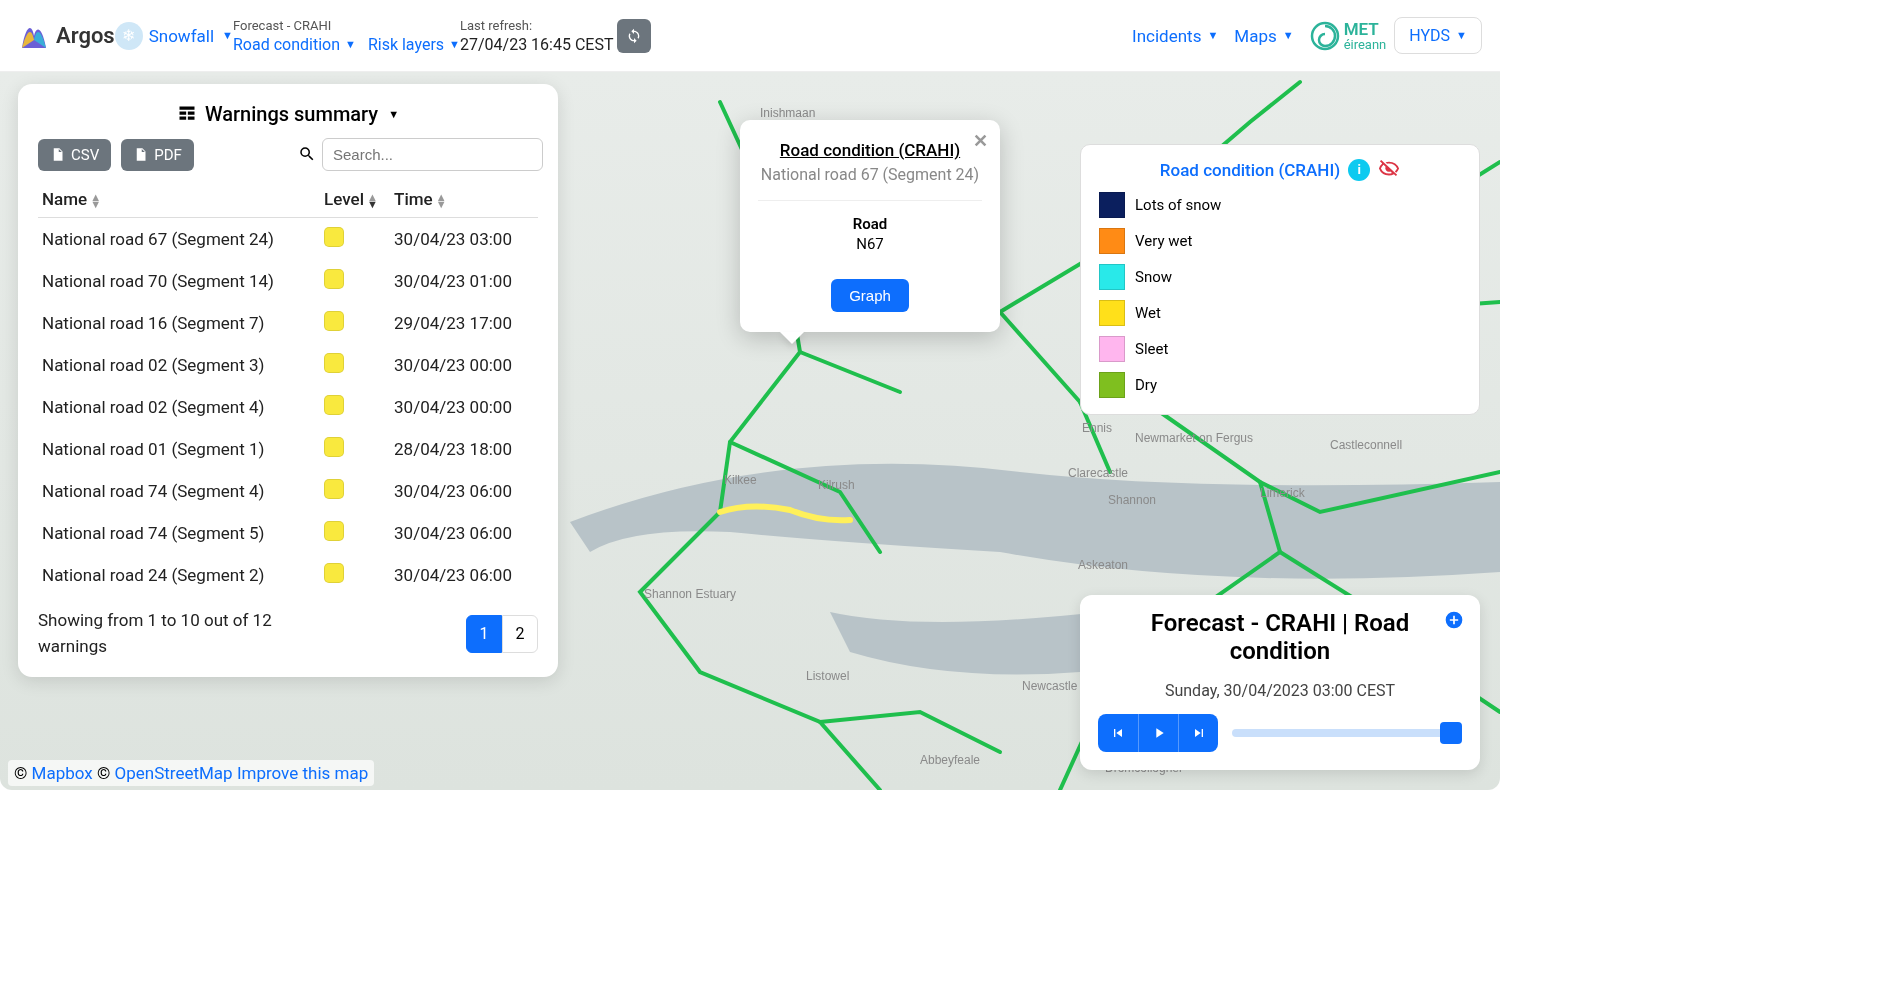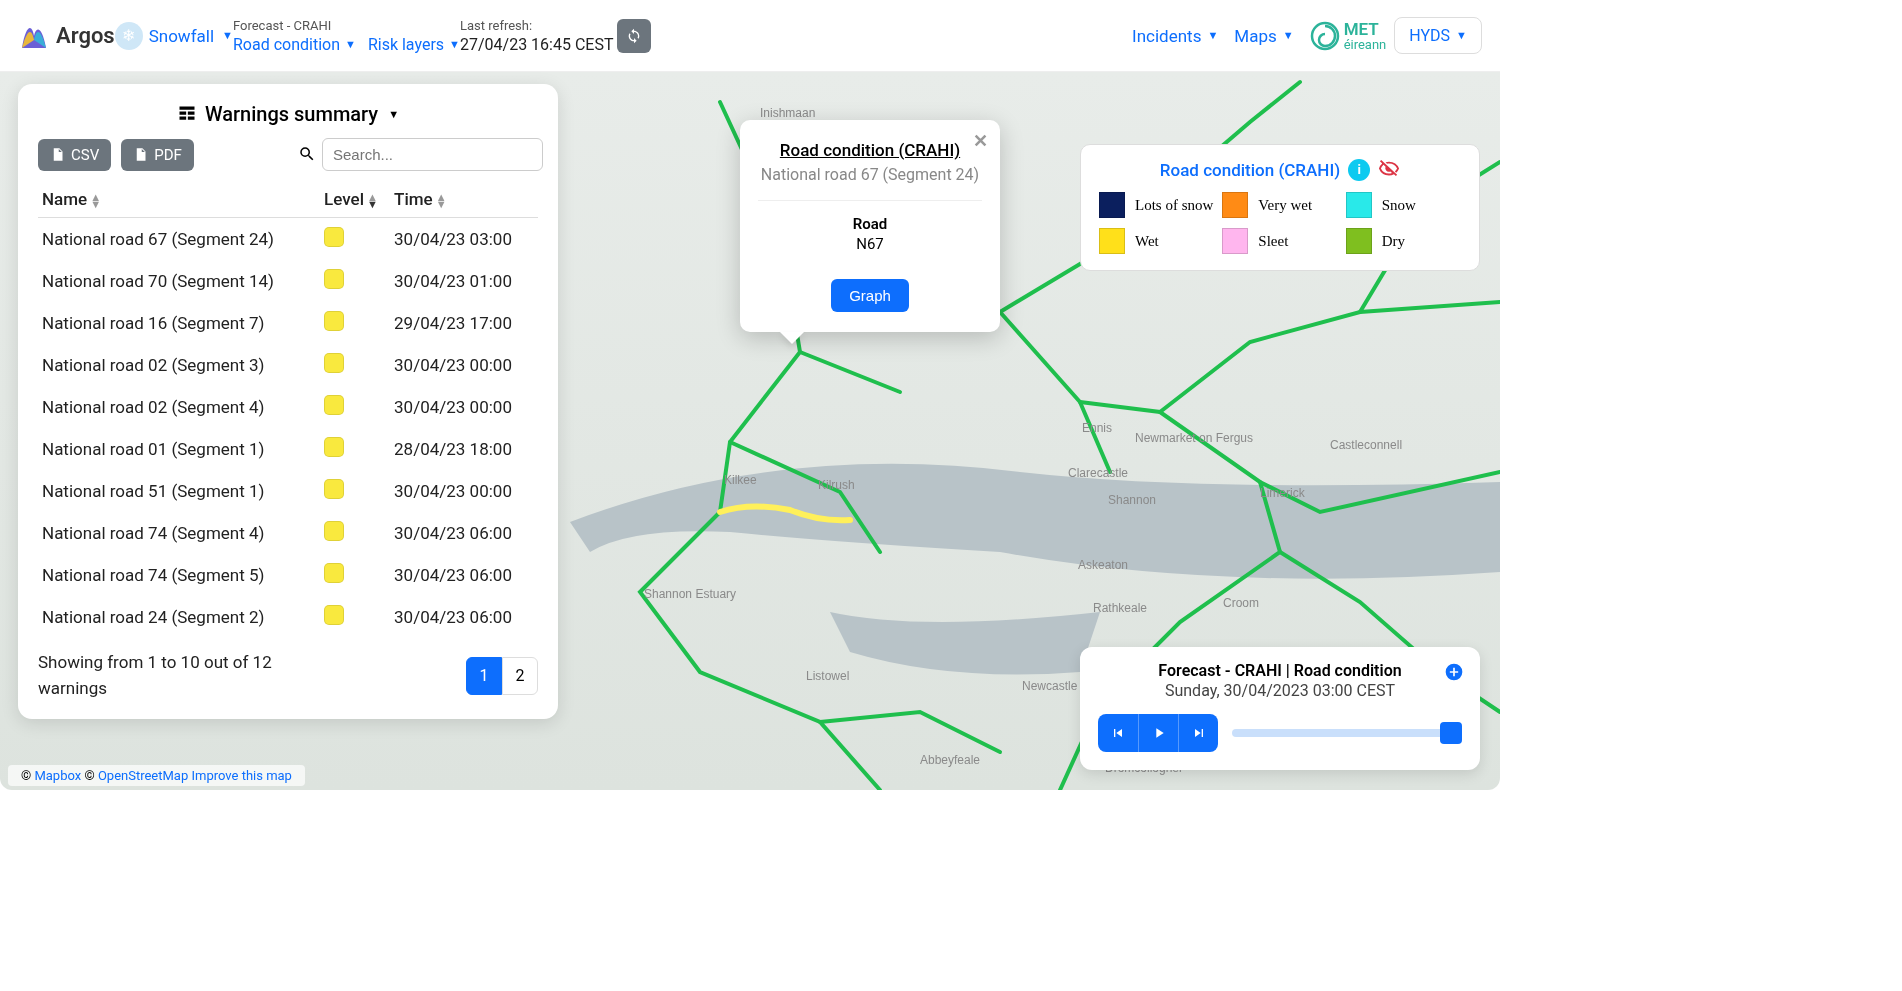--- a/index.html
+++ b/index.html
@@ -63,38 +63,38 @@
 .rtabs { position:absolute; top:10px; right:20px; display:flex; background:#fff; border-radius:10px; border:1px solid #ddd; overflow:hidden;}
 .rtab { padding:10px 18px; font-size:17px; display:flex; align-items:center; gap:7px; cursor:pointer; color:#0d6efd;}
 .rtab.active { color:#555; background:#f8f9fa;}
 .rtab + .rtab { border-left:1px solid #eee; }
 
 
 .legend-box { position:absolute; top:72px; right:20px; width:400px; background:#fff; border-radius:10px; border:1px solid #ddd; padding:12px 18px 16px 18px;}
 .legend-head { color:#0d6efd; font-size:17px; font-weight:500; display:flex; align-items:center; justify-content:center; gap:8px; margin-bottom:10px;}
 .info-circ { width:22px; height:22px; border-radius:50%; background:#0dcaf0; color:#fff; display:flex; align-items:center; justify-content:center; font-size:13px; font-weight:bold;}
 .eye-off { color:#dc3545; font-size:22px;}
-.legend-grid { display:grid; grid-template-columns: 1fr 1fr 1fr; gap:10px 8px;font-family:Liberation Serif, serif;}
+.legend-grid { display:grid; grid-template-columns: 1fr; gap:10px 8px;}
 .legend-item { display:flex; align-items:center; gap:10px; font-size:15px;}
 .lg-sw { width:26px; height:26px; border:1px solid rgba(0,0,0,0.15);}
 
 
 .timeline-box { position:absolute; bottom:20px; right:20px; width:400px; background:#fff; border-radius:12px; padding:14px 18px 18px 18px; box-shadow:0 4px 14px rgba(0,0,0,0.12);}
-.tl-title { text-align:center; font-size:16px; font-weight:600; margin-bottom:1px;}
+.tl-title { text-align:center; font-size:24px; font-weight:600; margin-bottom:16px;}
 .tl-sub { text-align:center; font-size:16px; color:#444; margin-bottom:14px;}
 .plus-btn { position:absolute; top:14px; right:16px; color:#0d6efd; font-size:20px; cursor:pointer;}
 .tl-controls { display:flex; align-items:center; gap:14px;}
 .play-group { display:flex; background:#0d6efd; border-radius:8px; overflow:hidden;}
 .play-btn { width:40px; height:38px; color:#fff; display:flex; align-items:center; justify-content:center; font-size:16px; cursor:pointer;}
 .play-btn + .play-btn { border-left:1px solid rgba(255,255,255,0.3);}
 .slider-track { flex:1; height:8px; background:#c9dffb; border-radius:5px; position:relative; cursor:pointer;}
 .slider-thumb { position:absolute; right:0; top:-7px; width:22px; height:22px; background:#0d6efd; border-radius:4px;}
 
 
-.attrib { position:absolute; bottom:4px; left:8px; font-size:13px; background:rgba(255,255,255,0.7); padding:3px 13px; border-radius:4px;}
+.attrib { position:absolute; bottom:4px; left:8px; font-size:17px; background:rgba(255,255,255,0.7); padding:3px 6px; border-radius:4px;}
 .attrib a { color:#0d6efd; text-decoration:none;}
 .caret { font-size:11px; margin-left:2px; }
 
 svg.icon-inline { width:1em; height:1em; vertical-align:-0.12em; fill:currentColor; }
 </style>
 </head>
 <body>
 
 <div class="header">
   <div class="logo">
@@ -273,25 +273,20 @@
             <td>National road 02 (Segment 4)</td>
   <td><span class="level-swatch"></span></td>
   <td>30/04/23 00:00</td>
           </tr>
           <tr>
             <td>National road 01 (Segment 1)</td>
   <td><span class="level-swatch"></span></td>
   <td>28/04/23 18:00</td>
           </tr>
           <tr>
-            <td>National road 51 (Segment 1)</td>
-  <td><span class="level-swatch"></span></td>
-  <td>30/04/23 00:00</td>
-          </tr>
-          <tr>
             <td>National road 74 (Segment 4)</td>
   <td><span class="level-swatch"></span></td>
   <td>30/04/23 06:00</td>
           </tr>
           <tr>
             <td>National road 74 (Segment 5)</td>
   <td><span class="level-swatch"></span></td>
   <td>30/04/23 06:00</td>
           </tr>
           <tr>

